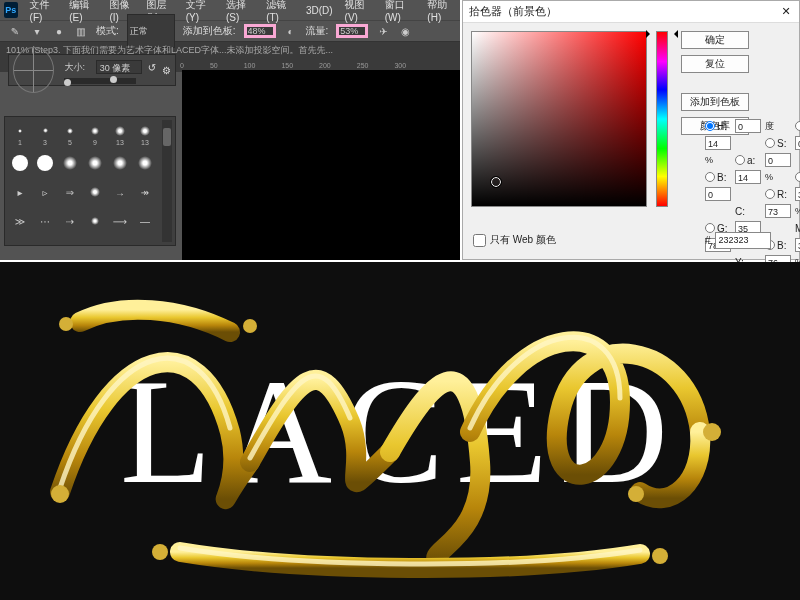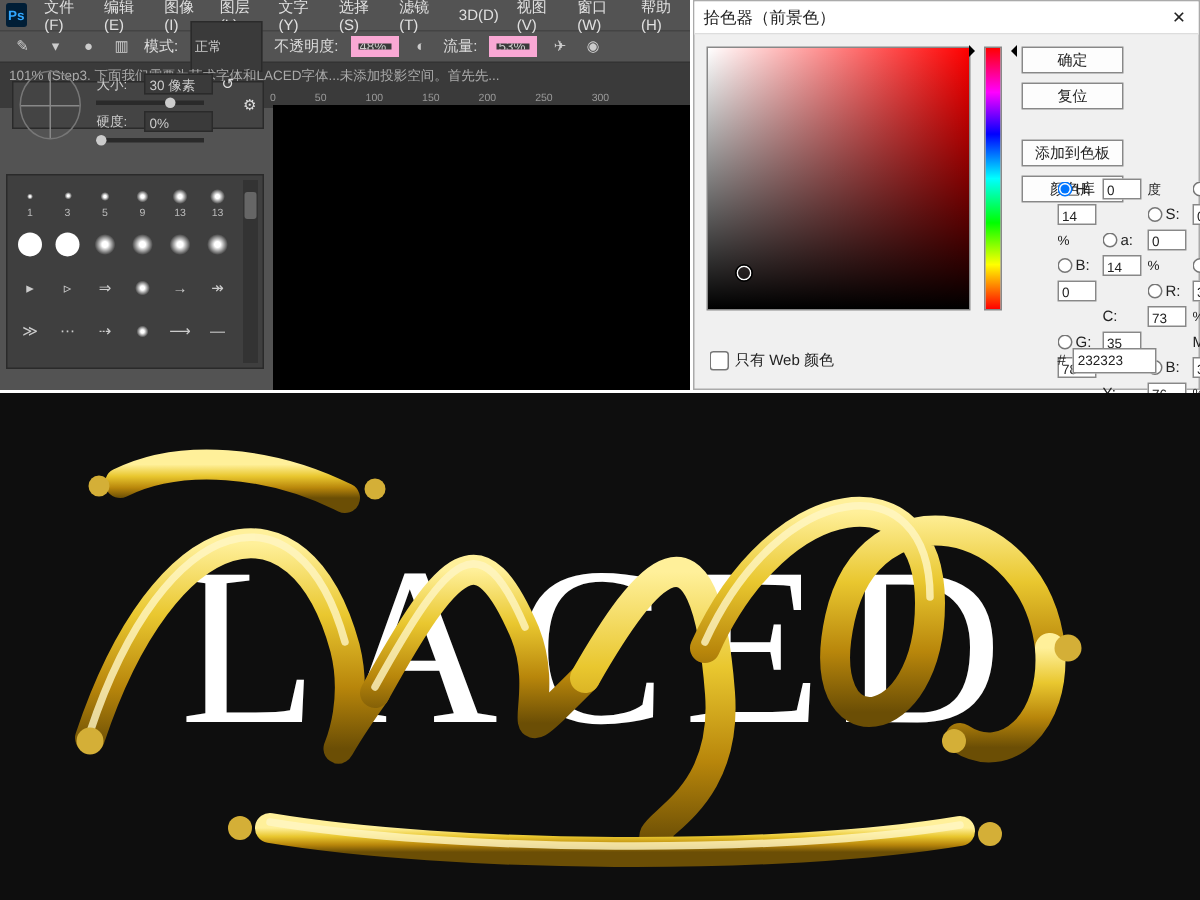--- a/index.html
+++ b/index.html
@@ -4,21 +4,21 @@
 <style>
 *{margin:0;padding:0;box-sizing:border-box;font-family:"Microsoft YaHei",Arial,sans-serif}
 body{width:800px;height:600px;background:#fff;overflow:hidden}
 .top{display:flex;height:260px;gap:2px}
 .ps{flex:0 0 460px;background:#535353;position:relative;color:#ddd;font-size:10px}
 .ps .menubar{background:#535353;height:20px;display:flex;align-items:center;gap:12px;padding:0 4px}
 .ps .logo{width:16px;height:16px;background:#001e36;color:#31a8ff;font-size:9px;font-weight:bold;display:flex;align-items:center;justify-content:center;border-radius:2px}
 .ps .menubar span{font-size:10px;color:#e0e0e0}
 .ps .optbar{height:22px;background:#535353;display:flex;align-items:center;gap:8px;padding:0 8px;border-top:1px solid #444;border-bottom:1px solid #333}
 .ps .optbar .ic{width:14px;height:14px;display:flex;align-items:center;justify-content:center;color:#ccc}
-.ps .optbar input[type=text]{width:32px;height:14px;background:#3a3a3a;border:5px solid #f9a8d4;color:#ccc;font-size:9px;padding:0 1px}
+.ps .optbar input[type=text]{width:32px;height:14px;background:#3a3a3a;border:3px solid #f9a8d4;color:#ccc;font-size:9px;padding:0 1px}
 .ps .optbar .sel{width:48px;height:14px;background:#3a3a3a;border:1px solid #2a2a2a;color:#ccc;font-size:9px;padding:16px 2px;display:flex;align-items:center}
 .ps .tabstrip{height:16px;background:#3a3a3a;color:#aaa;font-size:9px;padding:0 6px;line-height:16px;white-space:nowrap;overflow:hidden}
 .ps .ruler{height:14px;background:#3a3a3a;display:flex;font-size:7px;color:#999;padding-left:180px;gap:26px;align-items:center;overflow:hidden}
 .ps .panel{position:absolute;top:54px;left:8px;width:168px;background:#444;border:1px solid #2a2a2a;padding:4px}
 .ps .row{display:flex;align-items:center;height:22px;gap:6px}
 .ps .row .lbl{width:30px;text-align:center;font-size:9px;color:#ccc}
 .ps .row .val{width:46px;height:14px;background:#3a3a3a;border:1px solid #2a2a2a;color:#ccc;font-size:9px;padding:0 3px;line-height:14px}
 .ps .angle{width:46px;height:46px;border:1px solid #777;border-radius:50%;position:relative}
 .ps .angle::before,.ps .angle::after{content:"";position:absolute;background:#888}
 .ps .angle::before{width:100%;height:1px;top:50%}
@@ -87,21 +87,21 @@
       <span>窗口(W)</span>
       <span>帮助(H)</span>
     </div>
     <div class="optbar">
       <span class="ic">✎</span>
       <span class="ic">▾</span>
       <span class="ic">●</span>
       <span class="ic">▥</span>
       <span>模式:</span>
       <div class="sel">正常</div>
-      <span>不透明度:</span>
+      <span>添加到色板:</span>
       <input type="text" value="48%" style="">
       <span class="ic">◐</span>
       <span>流量:</span>
       <input type="text" value="53%" style="">
       <span class="ic">✈</span>
       <span class="ic">◉</span>
     </div>
     <div class="tabstrip">101% (Step3. 下面我们需要为艺术字体和LACED字体...未添加投影空间。首先先...</div>
     <div class="ruler">
       <span>0</span>
@@ -118,24 +118,20 @@
         <div class="angle"></div>
         <div style="flex:1">
           <div class="row">
             <span class="lbl">大小:</span>
             <div class="val">30 像素</div>
             <span class="ic">↺</span>
           </div>
           <div class="bar">
               <div class="kn"></div>
             </div>
-          <div class="row">
-            <span class="lbl">硬度:</span>
-            <div class="val">0%</div>
-          </div>
           <div class="bar">
               <div class="kn" style="transform:translate(0,-2px)"></div>
             </div>
         </div>
         <span class="ic">⚙</span>
       </div>
     </div>
     <div class="brushes">
       <div class="tip">
           <div class="g">

